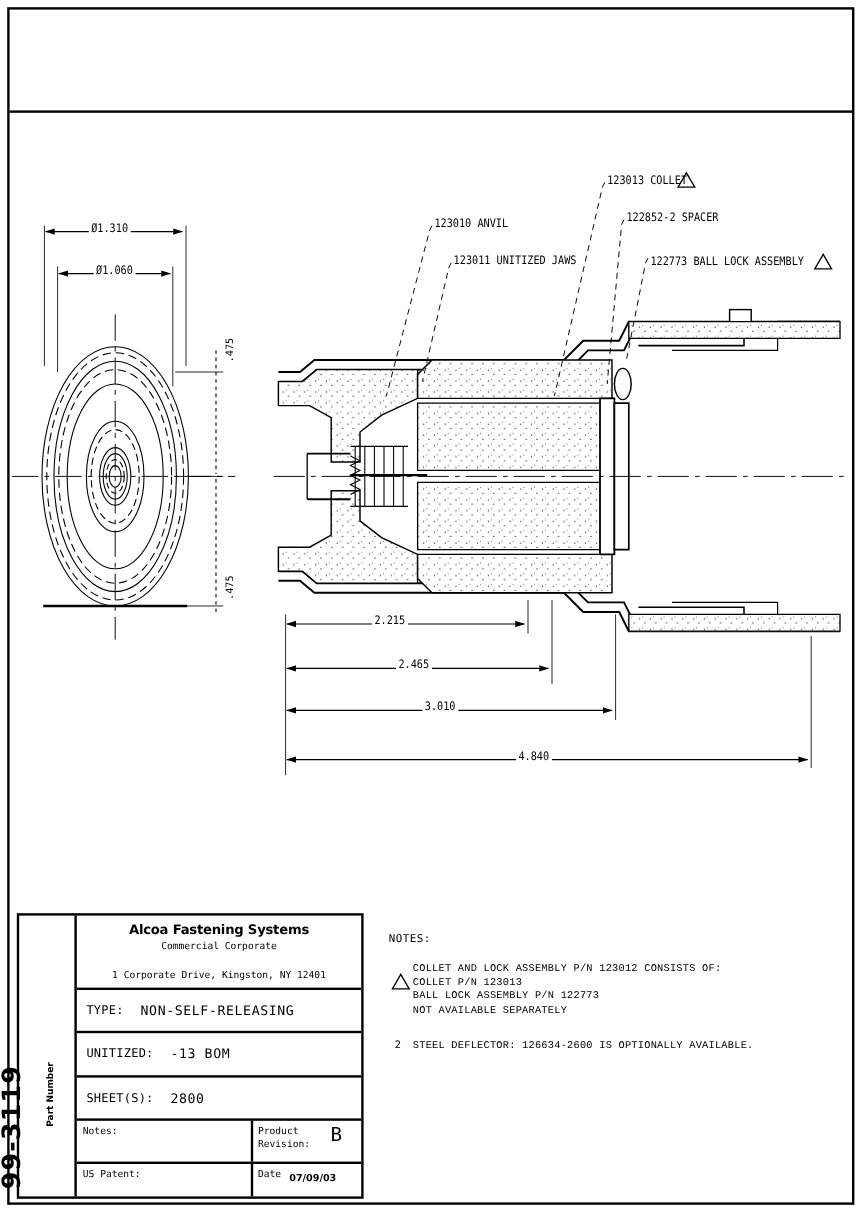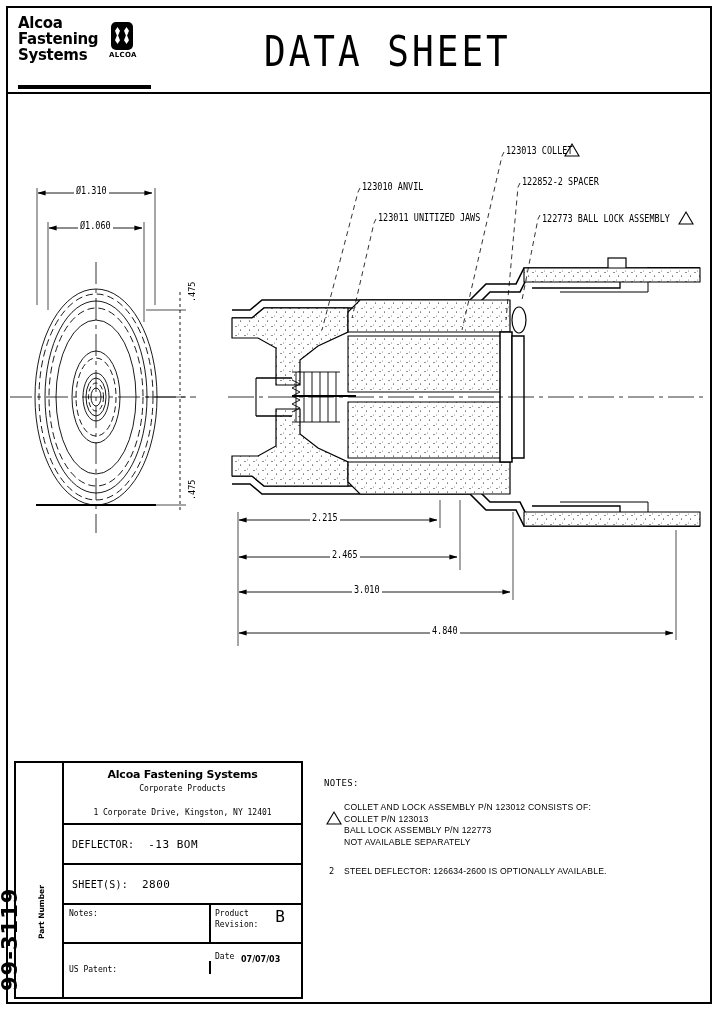--- a/index.html
+++ b/index.html
@@ -138,21 +138,21 @@
     width: 380px;
   }
   .notes-title {
     font-family: "DejaVu Sans Mono", monospace;
     font-size: 9px;
     letter-spacing: 0.4px;
     margin-bottom: 14px;
   }
   .note-row { position: relative; margin-bottom: 6px; }
   .note-body {
-    font-family: Liberation Sans, sans-serif;
+    font-family: Liberation Mono, monospace;
     font-size: 8.6px;
     line-height: 11.5px;
     letter-spacing: 0.2px;
     margin-left: 20px;
     white-space: pre-line;
   }
   .note-num {
     position: absolute; left: 5px; top: 0;
     font-family: "DejaVu Sans Mono", monospace;
     font-size: 8.6px;
@@ -227,61 +227,48 @@
   .tb-split { display: flex; height: 37px; }
   .tb-left {
     flex: 1;
     border-right: 2px solid #000;
     padding: 4px 0 0 5px;
     font-family: "DejaVu Sans Mono", monospace;
     font-size: 8px;
   }
   .tb-right {
     width: 86px;
-    padding: 3px 0 12px 4px;
+    padding: 3px 0 0 4px;
     font-family: "DejaVu Sans Mono", monospace;
     font-size: 8px;
     position: relative;
     line-height: 11px;
   }
   .rev-letter {
     position: absolute;
     right: 16px; top: 6px;
     font-family: "DejaVu Sans Mono", monospace;
     font-size: 16px;
   }
-  .tb-split.last { height: 30px; align-items: flex-end; }
+  .tb-split.last { height: 30px; }
   .date-val {
     position: absolute;
     left: 30px; top: 6px;
     font-family: "DejaVu Sans", sans-serif;
     font-weight: bold;
     font-size: 8px;
   }
 </style>
 </head>
 <body>
 
 <div id="sheet">
 
   <div class="border-outer"></div>
 
-  <div class="header">
-    <div class="logo-block">
-      <div class="logo-text">Alcoa</div>
-      <div class="logo-text">Fastening</div>
-      <div class="logo-text">Systems</div>
-    </div>
-    <div class="logo-rule"></div>
-    <div class="alcoa-mark">
-      <div class="alcoa-badge"></div>
-      <div class="alcoa-word">ALCOA</div>
-    </div>
-    <div class="sheet-title">DATA SHEET</div>
-  </div>
   <div class="header-rule"></div>
 
   <svg class="drawing" viewBox="0 0 720 1012" xmlns="http://www.w3.org/2000/svg">
     <defs>
       <pattern id="stipple" width="9" height="9" patternUnits="userSpaceOnUse">
         <rect width="9" height="9" fill="#fff"></rect>
         <circle cx="2" cy="2.5" r="0.55" fill="#000"></circle>
         <circle cx="6.5" cy="6" r="0.55" fill="#000"></circle>
         <circle cx="4.5" cy="1" r="0.4" fill="#000"></circle>
       </pattern>
@@ -439,42 +426,46 @@
   </div>
 
   <div class="titleblock">
     <div class="tb-pn">
       <div class="pn-value">99-3119</div>
       <div class="pn-label">Part Number</div>
     </div>
     <div class="tb-main">
       <div class="tb-row tb-company">
         <div class="co-name">Alcoa Fastening Systems</div>
-        <div class="co-sub">Corporate Products</div>
+        <div class="co-sub">Commercial Corporate</div>
         <div class="co-addr">1 Corporate Drive, Kingston, NY 12401</div>
       </div>
       <div class="tb-row tb-field">
-        <span class="k">DEFLECTOR:</span>
+        <span class="k">TYPE:</span>
+        <span class="v">NON-SELF-RELEASING</span>
+      </div>
+      <div class="tb-row tb-field">
+        <span class="k">UNITIZED:</span>
         <span class="v">-13 BOM</span>
       </div>
       <div class="tb-row tb-field">
         <span class="k">SHEET(S):</span>
         <span class="v">2800</span>
       </div>
       <div class="tb-row tb-split">
         <div class="tb-left">Notes:</div>
         <div class="tb-right">
           <span style="white-space:pre-line;">Product
 Revision:</span>
           <span class="rev-letter">B</span>
         </div>
       </div>
       <div class="tb-row tb-split last">
         <div class="tb-left">US Patent:</div>
         <div class="tb-right">
           <span>Date</span>
-          <span class="date-val">07/07/03</span>
+          <span class="date-val">07/09/03</span>
         </div>
       </div>
     </div>
   </div>
 
 </div>
 
 </body></html>

